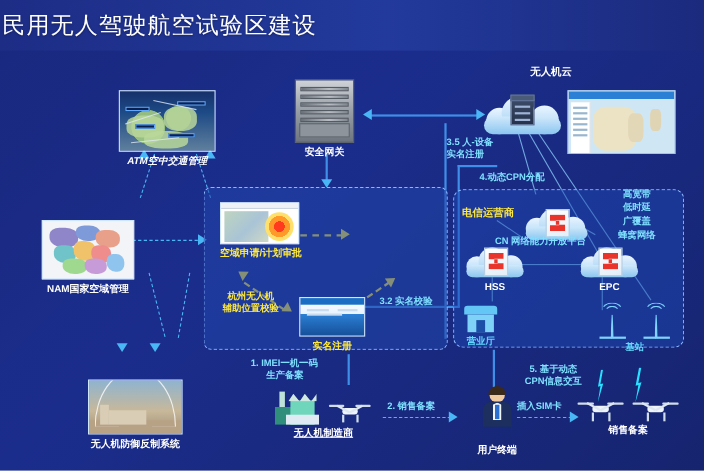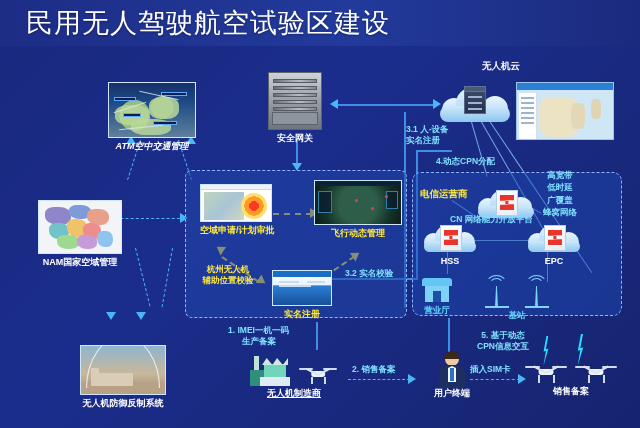--- a/index.html
+++ b/index.html
@@ -14,22 +14,22 @@
     background: linear-gradient(135deg,#19287e 0%, #1b2d8c 40%, #16246f 100%);
     color: #fff;
   }
   
   .title-bar {
     position: absolute; left: 0; top: 0; width: 640px; height: 46px;
     background: linear-gradient(90deg,#1d2d86 0%, #223a9c 55%, #1b2a7d 100%);
     display: flex; align-items: center;
   }
   .title-text {
-    font-size: 27px; letter-spacing: 1px; color: #fff;
-    padding-left: 26px; font-weight: 400;
+    font-size: 21px; letter-spacing: 1px; color: #fff;
+    padding-left: 2px; font-weight: 400;
     text-shadow: 0 1px 2px rgba(0,0,0,.35);
   }
   
   .node { position: absolute; text-align: center; }
   .node .cap {
     font-size: 9px; font-weight: bold; margin-top: 3px;
     white-space: nowrap; line-height: 1.25;
   }
   .cap.white { color:#ffffff; }
   .cap.yellow { color:#ffe93d; }
@@ -328,31 +328,20 @@
 
   <div class="node" style="left:200px; top:184px;">
     <div class="thumb thin scr-airspace">
       <span class="bar"></span>
         <span class="mp"></span>
         <span class="heat"></span>
     </div>
     <div class="cap yellow">空域申请/计划审批</div>
   </div>
 
-  <div class="node" style="left:314px; top:180px;">
-    <div class="thumb thin scr-flight">
-      <span class="tb"></span>
-      <span class="pnl" style="left:3px;top:10px;width:14px;height:22px;"></span>
-      <span class="pnl" style="right:3px;top:10px;width:12px;height:18px;"></span>
-      <span class="dot" style="left:40px;top:18px;"></span>
-      <span class="dot" style="left:56px;top:26px;"></span>
-      <span class="dot" style="left:70px;top:14px;"></span>
-    </div>
-    <div class="cap yellow">飞行动态管理</div>
-  </div>
 
   <div class="node" style="left:272px; top:270px;">
     <div class="thumb thin scr-reg">
       <span class="hd"></span>
       <span class="ln" style="left:6px;top:10px;width:20px;"></span>
       <span class="ln" style="left:6px;top:14px;width:32px;"></span>
       <span class="ln" style="left:34px;top:10px;width:18px;"></span>
     </div>
     <div class="cap yellow">实名注册</div>
   </div>
@@ -387,29 +376,29 @@
     <span class="sbl" style="top:24px;"></span>
       <span class="sbl" style="top:29px;"></span>
     <span class="sbl" style="top:34px;"></span>
       <span class="sbl" style="top:39px;"></span>
     <span class="land" style="left:22px; top:14px; width:40px; height:40px;"></span>
     <span class="land" style="left:54px; top:20px; width:14px; height:26px; background:#e2d8b8;"></span>
     <span class="land" style="left:74px; top:16px; width:10px; height:20px; background:#dfd5b4;"></span>
   </div>
 
   <div class="ann cy" style="left:406px; top:124px;">
-    <div>3.1 人-设备</div>
+    <div>3.5 人-设备</div>
     <div>实名注册</div>
   </div>
   <div class="ann cy" style="left:436px; top:156px;">4.动态CPN分配</div>
 
   <div class="telecom-panel"></div>
   <div class="ann ye" style="left:420px; top:188px; font-size:9.5px;text-align:center;">电信运营商</div>
 
-  <div class="ann cy center" style="left:529px; top:170px; width:62px; line-height:1.45;font-family:Liberation Mono, monospace;">
+  <div class="ann cy center" style="left:548px; top:170px; width:62px; line-height:1.45;">
     <div>高宽带</div>
     <div>低时延</div>
     <div>广覆盖</div>
     <div>蜂窝网络</div>
   </div>
 
   <div class="cloud" style="position:absolute; left:478px; top:186px; width:56px; height:32px;">
     <span class="puff" style="left:0; top:12px; width:20px; height:20px;"></span>
     <span class="puff" style="left:12px; top:4px; width:26px; height:26px;"></span>
     <span class="puff" style="left:32px; top:11px; width:22px; height:21px;"></span>
@@ -452,21 +441,21 @@
   <div class="node" style="left:422px; top:278px;">
     <div class="shop">
       <span class="awn"></span>
         <span class="bd"></span>
         <span class="dr"></span>
     </div>
     <div class="cap cyan" style="font-size:8.5px;">营业厅</div>
   </div>
 
 
-  <div class="node" style="left:484px; top:278px;">
+  <div class="node" style="left:544px; top:278px;">
     <div style="display:flex; gap:14px; align-items:flex-end;">
       <span class="antenna">
         <span class="wv" style="left:5px; width:15px; height:15px;"></span>
         <span class="wv" style="left:1px; top:-3px; width:23px; height:23px;"></span>
         <span class="mast"></span>
         <span class="leg" style="left:1px;"></span>
           <span class="leg" style="left:13px;"></span>
       </span>
       <span class="antenna">
         <span class="wv" style="left:5px; width:15px; height:15px;"></span>
@@ -509,21 +498,21 @@
   <div class="ann cy" style="left:352px; top:364px;">2. 销售备案</div>
 
   <div class="node" style="left:434px; top:352px;">
     <div class="person" style="margin:0 auto;">
       <span class="h"></span>
         <span class="hair"></span>
         <span class="t"></span>
       <span class="sh"></span>
         <span class="ti"></span>
     </div>
-    <div class="cap white" style="margin-top:0;">用户终端</div>
+    <div class="cap white" style="margin-top:16px;">用户终端</div>
   </div>
 
   <div class="ann cy" style="left:470px; top:364px;">插入SIM卡</div>
 
   <div class="ann cy center" style="left:464px; top:330px; width:78px;">
     <div>5. 基于动态</div>
     <div>CPN信息交互</div>
   </div>
 
   <div class="node" style="left:524px; top:360px;">

